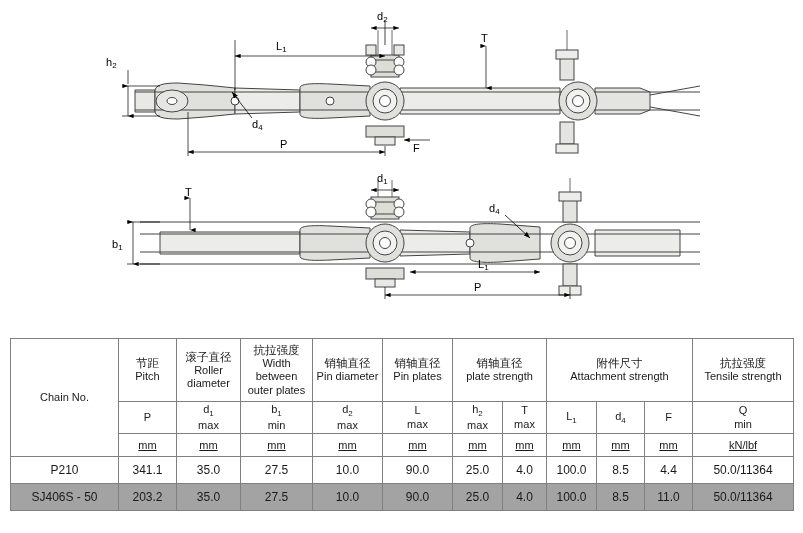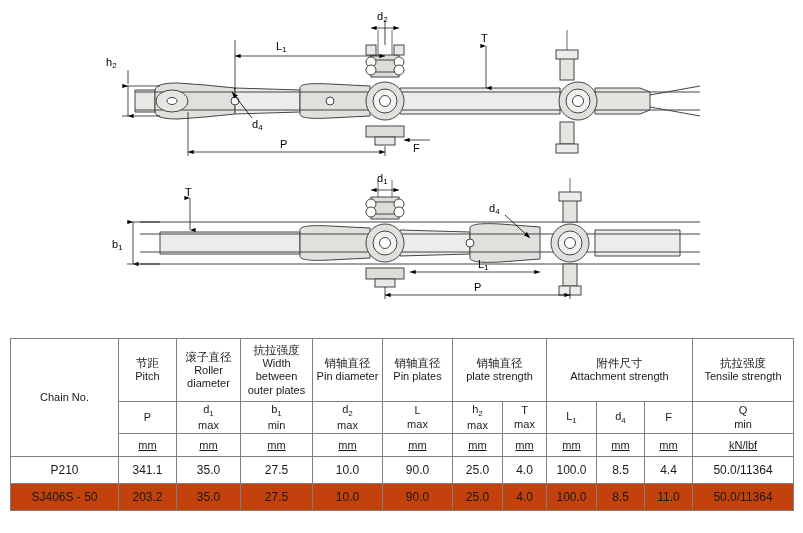--- a/index.html
+++ b/index.html
@@ -36,21 +36,21 @@
   }
   table.spec th.hdr-group{
     height:60px;
     font-size:11px;
   }
   .cn{display:block;font-size:11.5px;}
   .en{display:block;font-size:11px;}
   table.spec td.sym{height:26px;font-size:11px;}
   table.spec td.unit{height:20px;font-size:11px;text-decoration:underline;}
   tr.datarow td{height:24px;font-size:12px;}
-  tr.datarow.alt td{background:#c2410c;}
+  tr.datarow.alt td{background:#a3a3a3;}
   .sub{font-size:8px;vertical-align:sub;}
 </style>
 </head>
 <body>
 
 <div class="drawing">
 <svg width="803" height="330" viewBox="0 0 803 330" xmlns="http://www.w3.org/2000/svg">
   <defs>
     <marker id="arrL" markerWidth="8" markerHeight="6" refX="0" refY="3" orient="auto">
       <path d="M8,0 L0,3 L8,6 z" fill="#000"></path>

